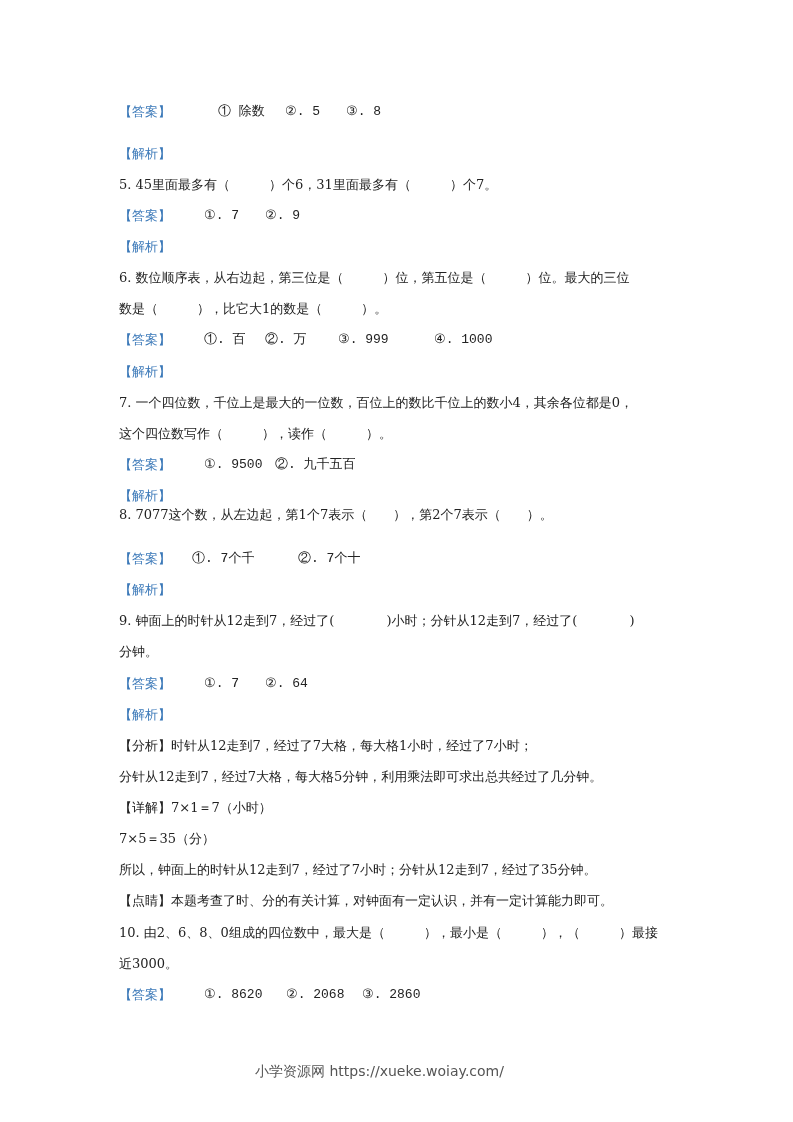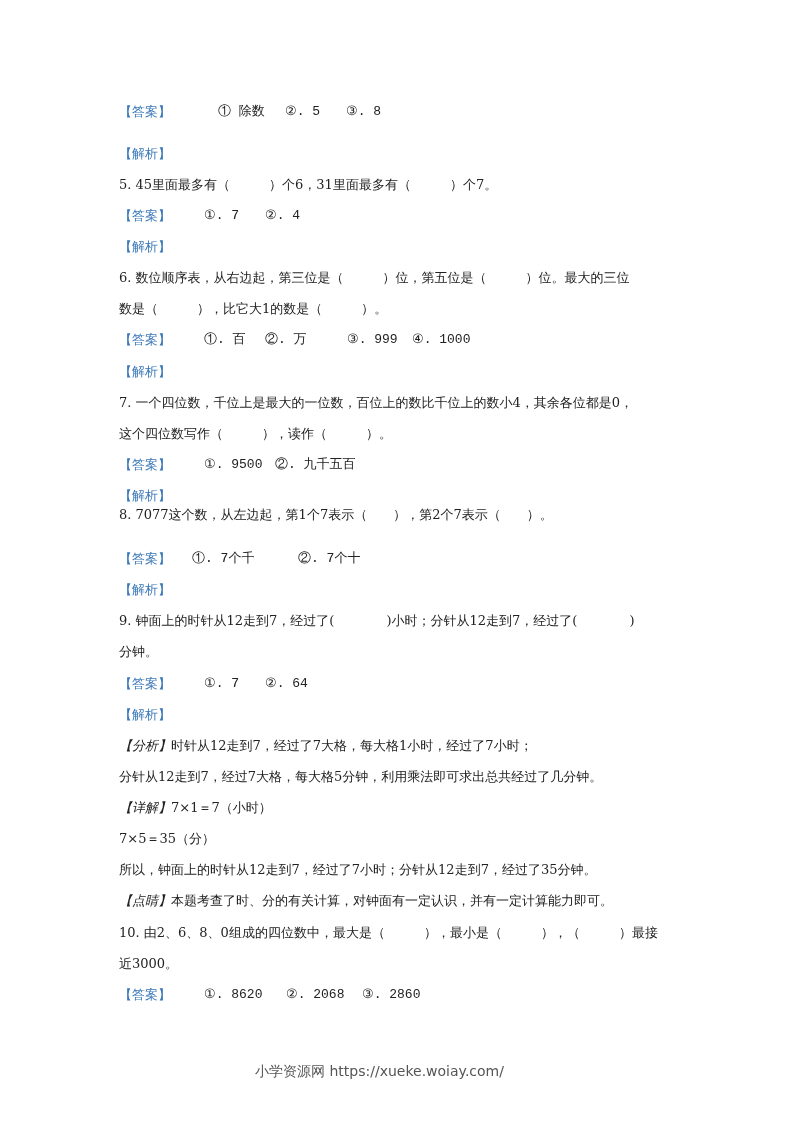--- a/index.html
+++ b/index.html
@@ -3,44 +3,44 @@
 <meta charset="utf-8">
 <style>
   html, body { margin: 0; padding: 0; background: #ffffff; }
   body { width: 793px; height: 1122px; position: relative; overflow: hidden;
          font-family: "DejaVu Serif", "Liberation Serif", serif; color: #222; }
   .line { position: absolute; left: 119px; font-size: 13px; white-space: pre; line-height: 18px; }
   .label { color: #3a78b8; text-align: center; }
   .ans { position: absolute; font-size: 13px; white-space: pre; line-height: 18px; font-family: Liberation Mono, monospace; }
   .footer { position: absolute; top: 1063px; left: 0; width: 759px; text-align: center;
             font-family: "DejaVu Sans", "Liberation Sans", sans-serif; font-size: 14px; color: #555; }
-  .bold-label { color: #222; font-style: italic; }
+  .bold-label { color: #222; }
 </style>
 </head>
 <body>
 
 <div class="line label" style="top:103px">【答案】</div>
 <div class="ans" style="top:103px;left:218px">① 除数</div>
 <div class="ans" style="top:103px;left:285px">②. 5</div>
 <div class="ans" style="top:103px;left:346px">③. 8</div>
 <div class="line label" style="top:145px">【解析】</div>
 
 <div class="line" style="top:176px">5. 45里面最多有（　　　）个6，31里面最多有（　　　）个7。</div>
 <div class="line label" style="top:207px">【答案】</div>
 <div class="ans" style="top:207px;left:204px">①. 7</div>
-<div class="ans" style="top:207px;left:265px">②. 4</div>
+<div class="ans" style="top:207px;left:265px">②. 9</div>
 <div class="line label" style="top:238px">【解析】</div>
 
 <div class="line" style="top:269px">6. 数位顺序表，从右边起，第三位是（　　　）位，第五位是（　　　）位。最大的三位</div>
 <div class="line" style="top:300px">数是（　　　），比它大1的数是（　　　）。</div>
 <div class="line label" style="top:331px">【答案】</div>
 <div class="ans" style="top:331px;left:204px">①. 百</div>
 <div class="ans" style="top:331px;left:265px">②. 万</div>
-<div class="ans" style="top:331px;left:347px">③. 999</div>
-<div class="ans" style="top:331px;left:412px">④. 1000</div>
+<div class="ans" style="top:331px;left:338px">③. 999</div>
+<div class="ans" style="top:331px;left:434px">④. 1000</div>
 <div class="line label" style="top:363px">【解析】</div>
 
 <div class="line" style="top:394px">7. 一个四位数，千位上是最大的一位数，百位上的数比千位上的数小4，其余各位都是0，</div>
 <div class="line" style="top:425px">这个四位数写作（　　　），读作（　　　）。</div>
 <div class="line label" style="top:456px">【答案】</div>
 <div class="ans" style="top:456px;left:204px">①. 9500</div>
 <div class="ans" style="top:456px;left:275px">②. 九千五百</div>
 <div class="line label" style="top:487px">【解析】</div>
 
 <div class="line" style="top:506px">8. 7077这个数，从左边起，第1个7表示（　　），第2个7表示（　　）。</div>

